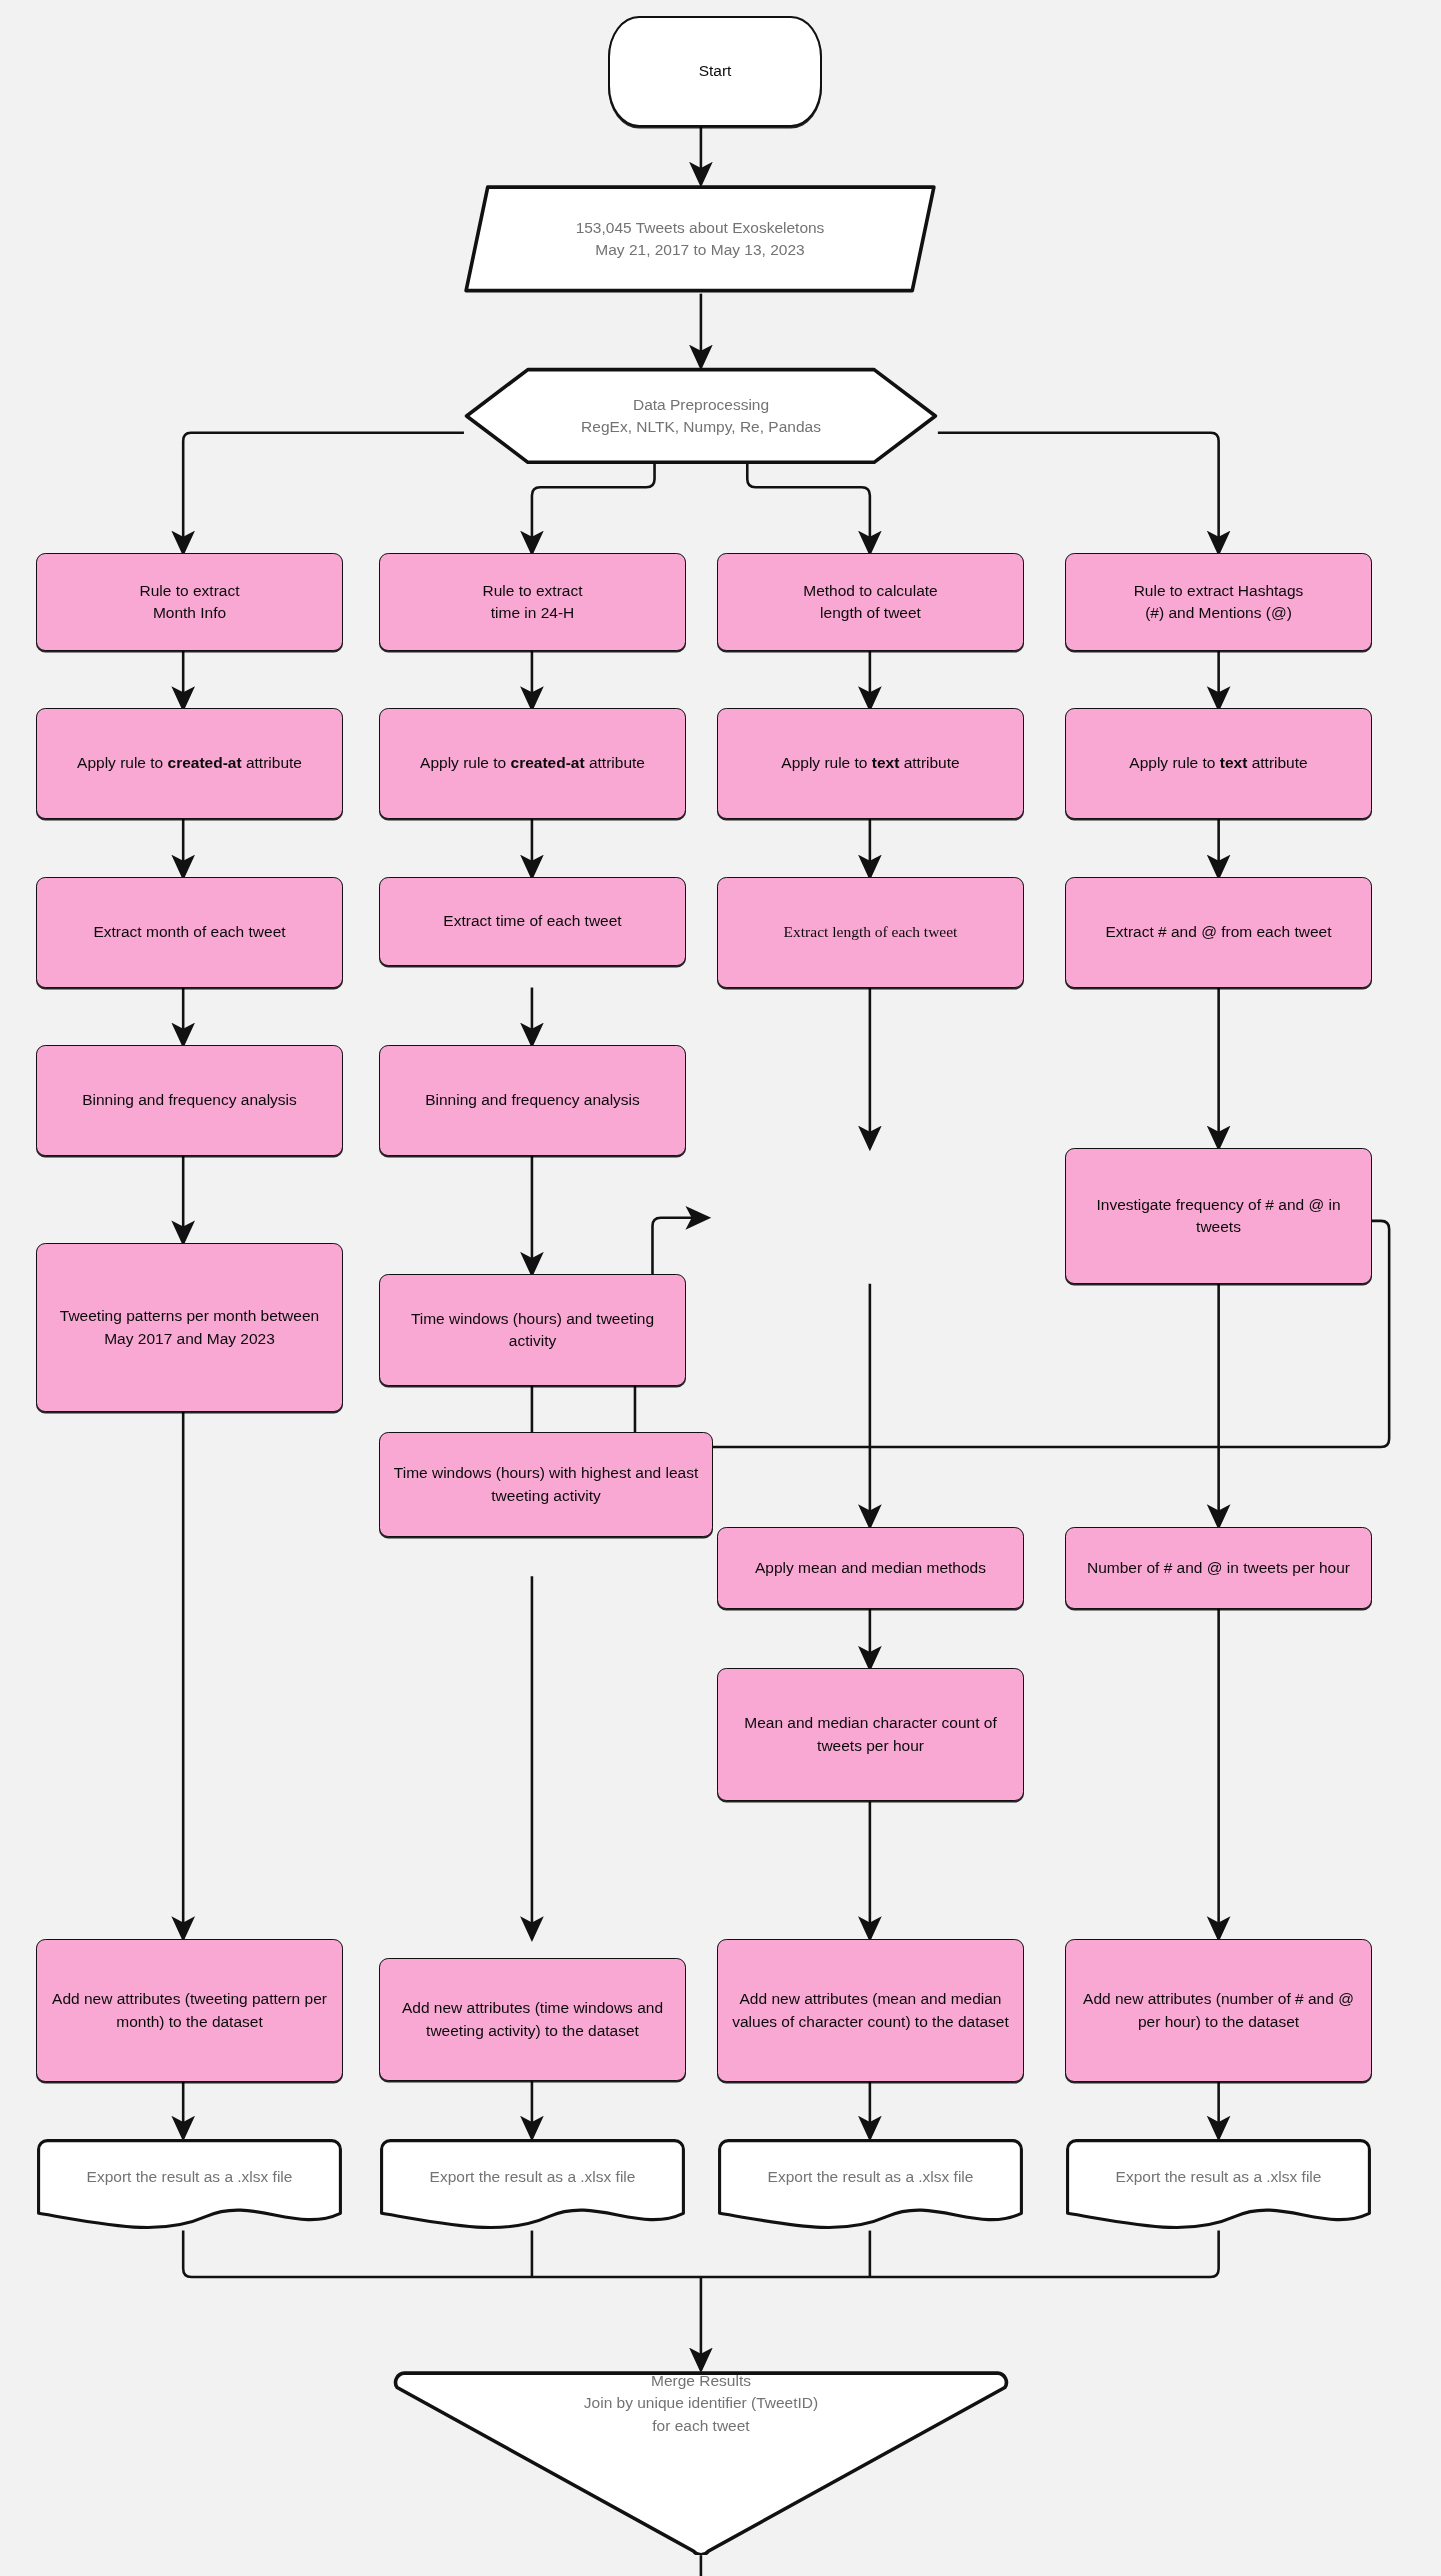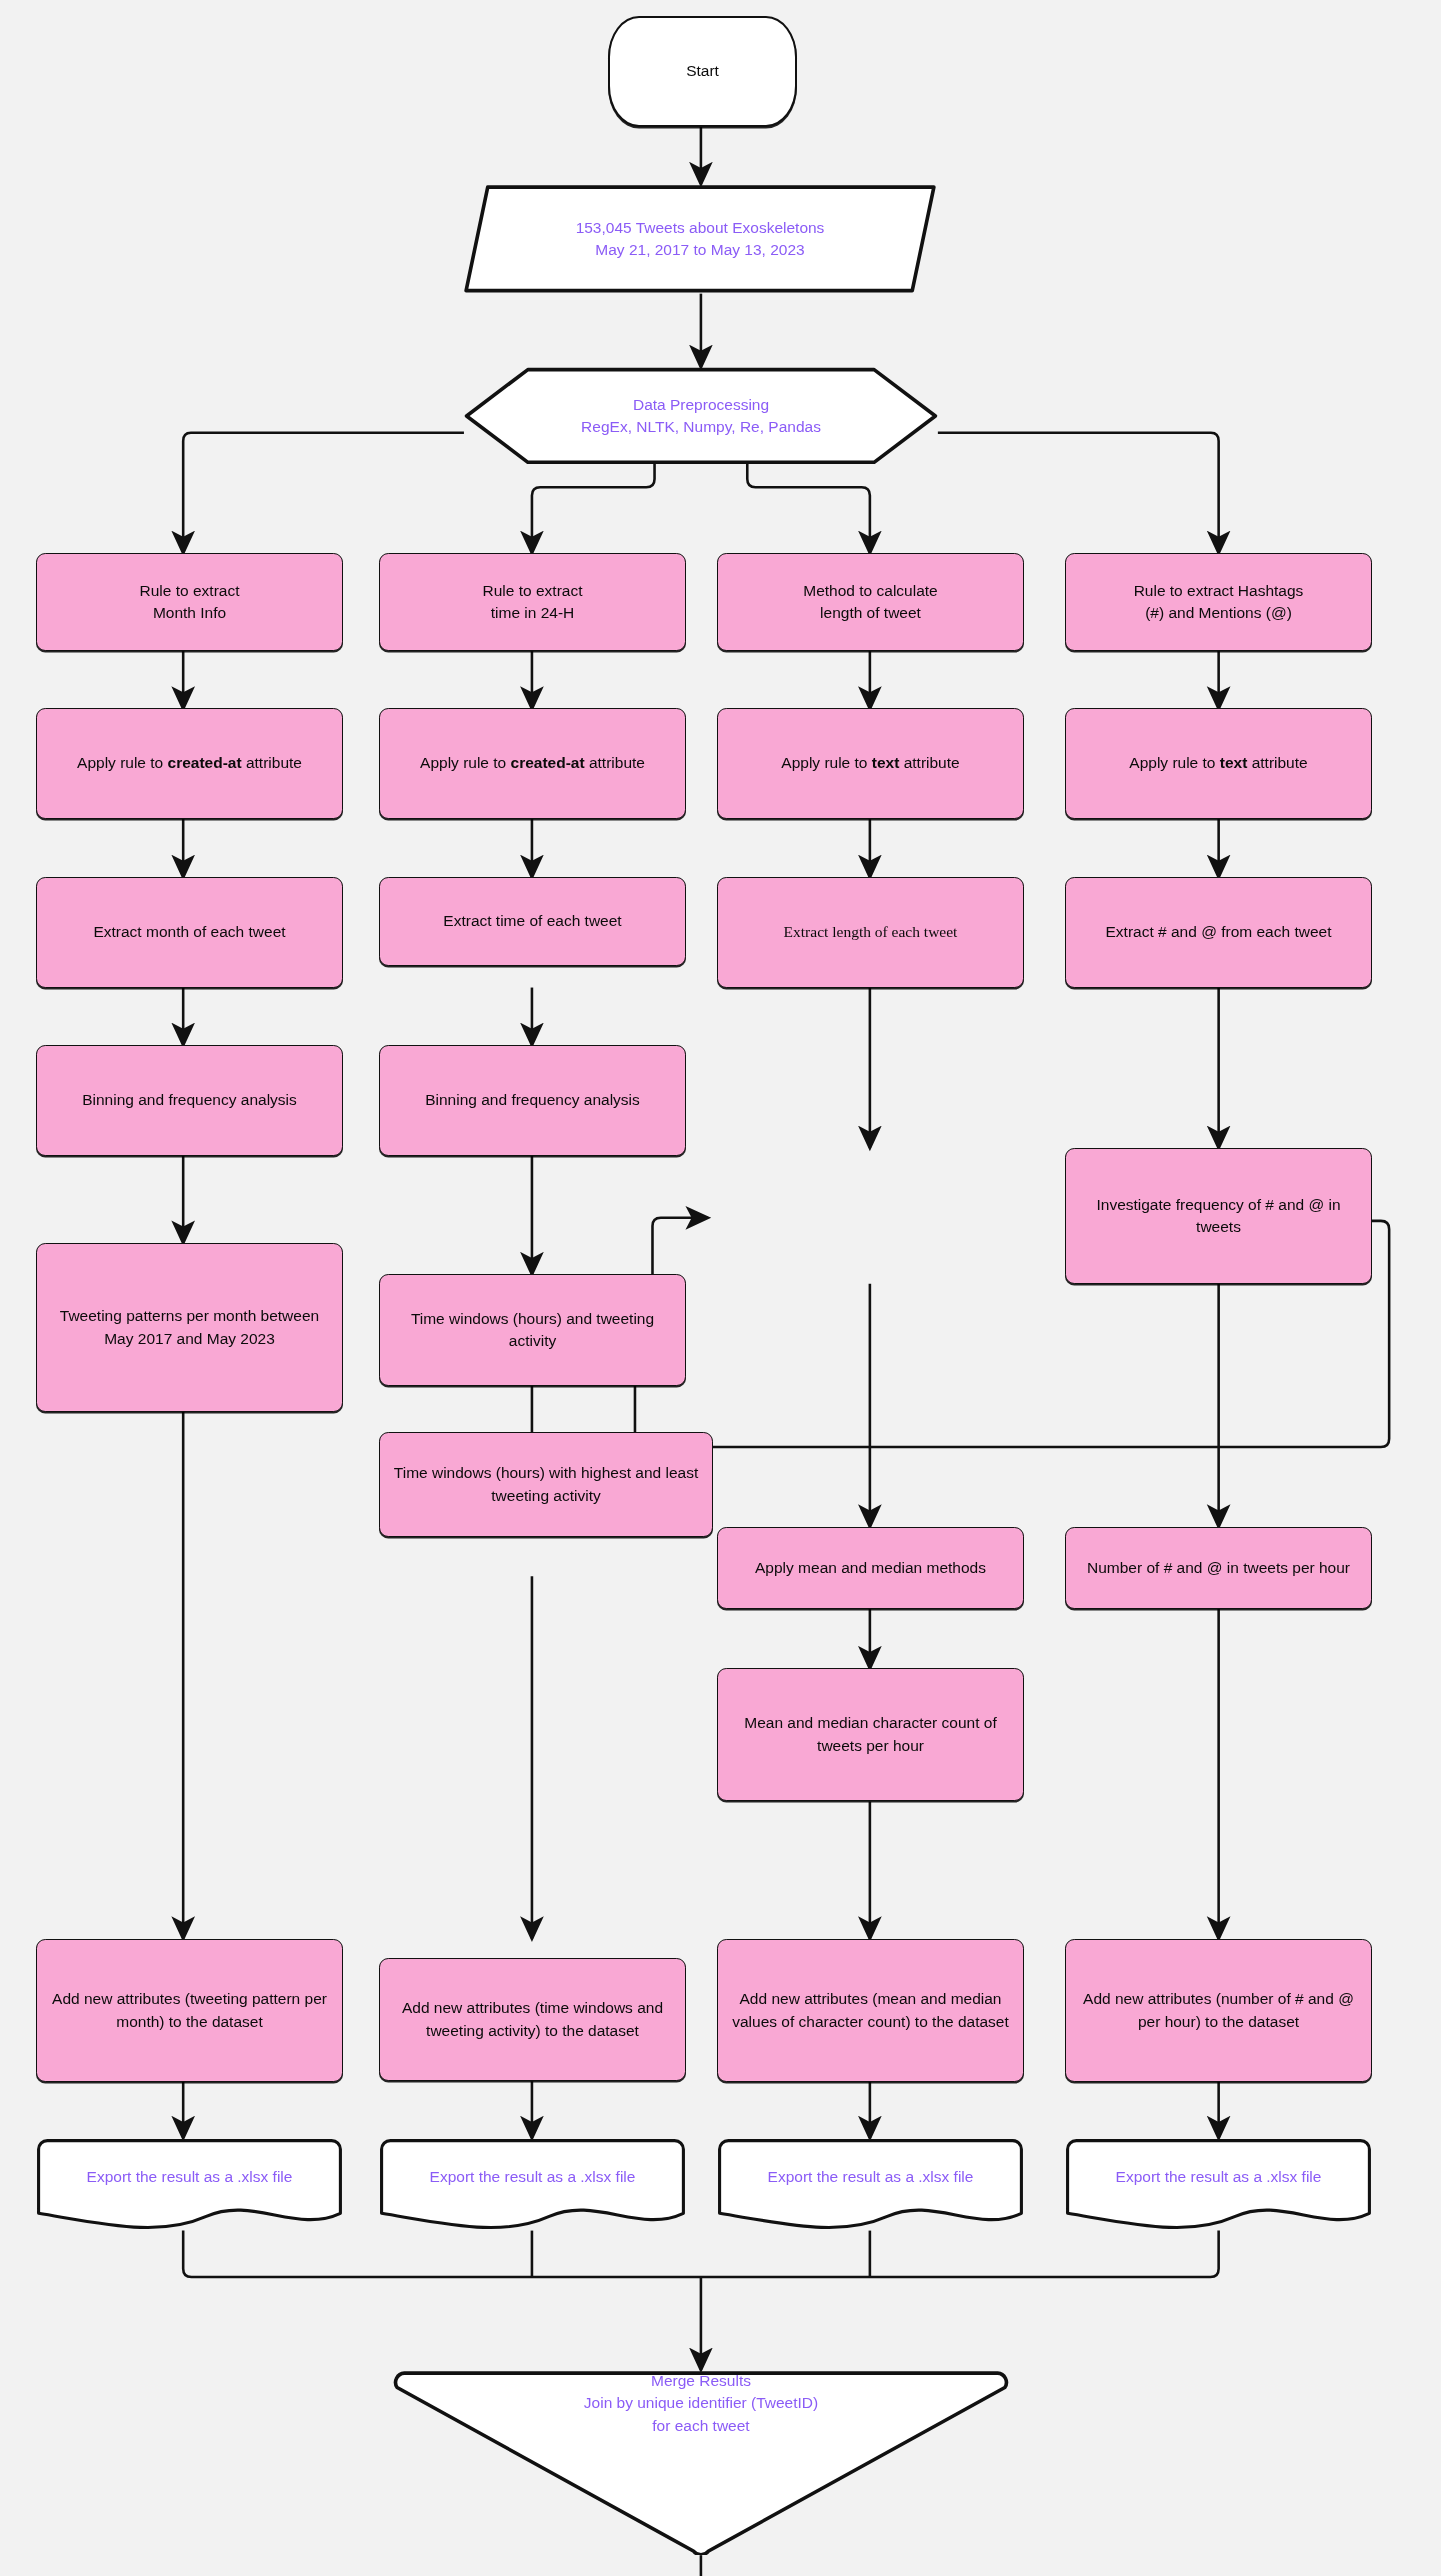--- a/index.html
+++ b/index.html
@@ -6,21 +6,21 @@
   body{font-family:"Liberation Sans",sans-serif;}
   #canvas{position:relative;width:1442px;height:2924px;background:#f2f2f2;overflow:hidden;}
   svg#wires{position:absolute;inset:0;width:1442px;height:2924px;}
   .node{position:absolute;box-sizing:border-box;display:flex;align-items:center;justify-content:center;
         text-align:center;color:#0b0b0b;font-size:15.5px;line-height:1.45;padding:5.2px 9.3px;}
   .nd-rect{background:#f9a8d4;border:1.8px solid #111;border-radius:9.3px;box-shadow:0 1.5px 0 0 rgba(0,0,0,.85);}
   .nd-round{background:#fff;border:2.1px solid #111;border-radius:31px/41px;box-shadow:0 1.5px 0 0 rgba(0,0,0,.85);}
   .shapewrap{position:absolute;}
   .shapewrap svg{position:absolute;inset:0;display:block;}
   .shapewrap .lbl{position:absolute;inset:0;display:flex;align-items:center;justify-content:center;
-        text-align:center;font-size:15.5px;line-height:1.45;color:#8b5cf6;padding:0 14.4px;box-sizing:border-box;}
+        text-align:center;font-size:15.5px;line-height:1.45;color:#737373;padding:0 14.4px;box-sizing:border-box;}
   .lbl-merge{align-items:flex-start!important;padding-top:17.5px;}
   b{font-weight:bold;}
 </style>
 </head>
 <body>
 
 <div id="canvas">
 
   <svg id="wires" viewBox="0 0 2798 5676">
     <defs>
@@ -98,21 +98,21 @@
     <g fill="none" stroke="#111" stroke-width="5">
       <path d="M355,4330 L355,4404 Q355,4420 371,4420 L2349,4420 Q2365,4420 2365,4404 L2365,4330"></path>
       <path d="M1032,4330 L1032,4420"></path>
       <path d="M1688,4330 L1688,4420"></path>
     </g>
     <g fill="none" stroke="#111" stroke-width="5" marker-end="url(#ah)">
       <path d="M1360,4420 L1360,4600"></path>
     </g>
   </svg>
 
-  <div class="node nd-round" style="left:608px;top:15.5px;width:189px;height:111px;">
+  <div class="node nd-round" style="left:608px;top:15.5px;width:214px;height:111px;">
     <span>Start</span>
   </div>
 
   <div class="shapewrap" style="left:463px;top:184px;width:474px;height:110px;">
     <svg viewBox="0 0 920 213" preserveAspectRatio="none">
       <path d="M48,6 L914,6 L872,207 L6,207 Z" fill="#fff" stroke="#111" stroke-width="7" stroke-linejoin="round"></path>
     </svg>
     <div class="lbl">
       <div>
         <div>153,045 Tweets about Exoskeletons</div>

